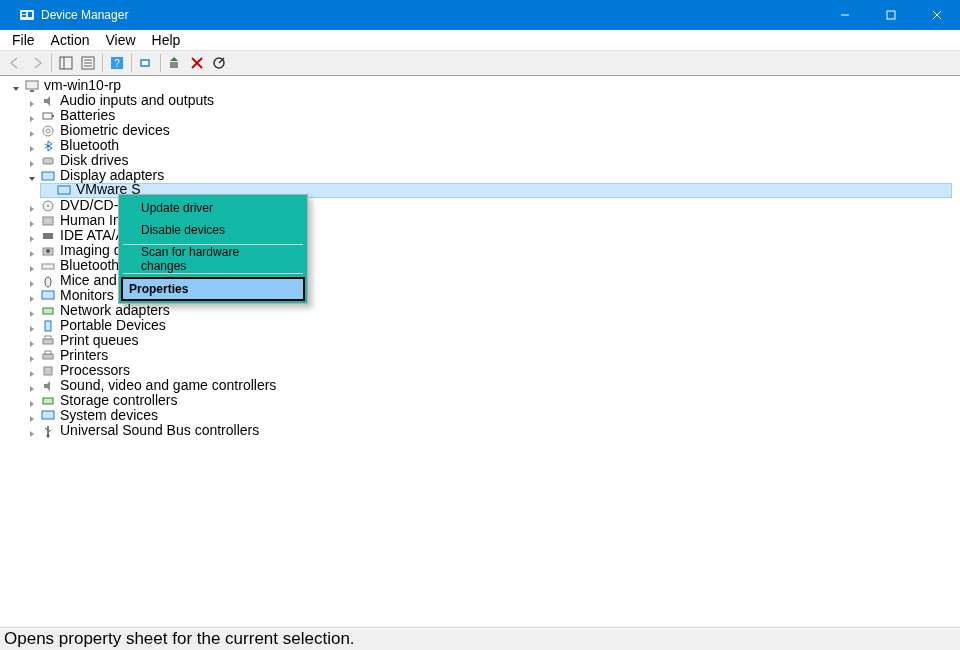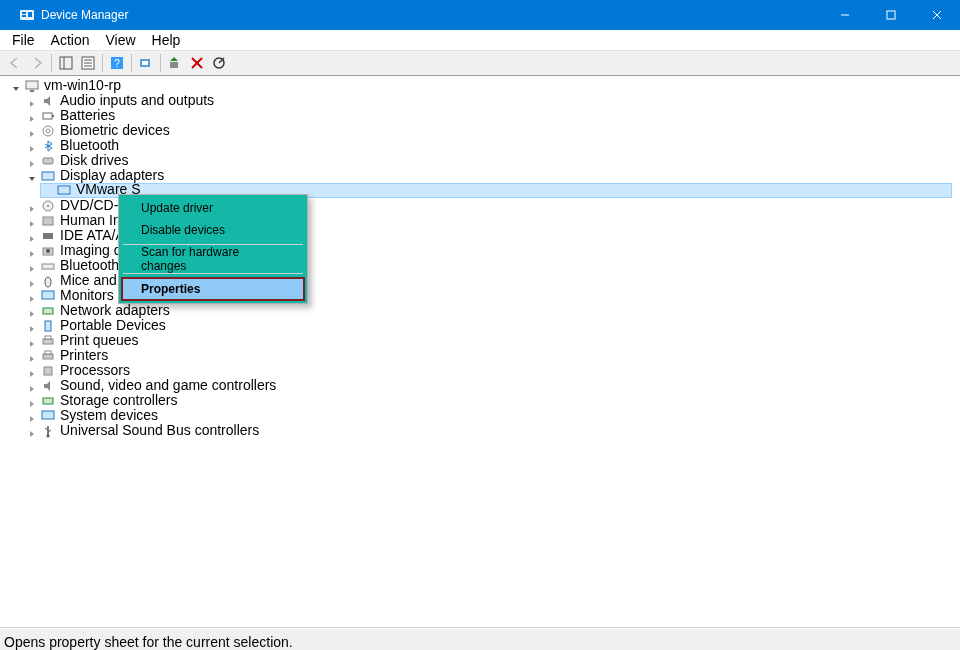--- a/index.html
+++ b/index.html
@@ -66,29 +66,29 @@
     width: 190px; background: #14b8a6;
     border: 1px solid #b0b0b0;
     box-shadow: 4px 4px 6px rgba(0,0,0,0.25);
     padding: 2px;
     font-size: 12px;
   }
   .cm-item { height: 22px; display: flex; align-items: center; padding: 0 20px; }
   .cm-sep { height: 1px; background: #d0d0d0; margin: 3px 2px; }
   .cm-item.highlight {
     background: #91c9f7;
-    border: 2px solid #7f1d1d;
+    border: 2px solid #000000;
     font-weight: bold;
-    height: 24px; padding: 0 18px;
+    height: 24px; padding: 0 6px;
   }
 
   
   .statusbar {
-    height: 22px; display: flex; align-items: flex-end;
-    font-size: 14px; color: #000; padding: 0 4px;
+    height: 22px; display: flex; align-items: flex-start;
+    font-size: 17px; color: #000; padding: 0 4px;
     background: #f0f0f0; border-top: 1px solid #fff;
   }
 
   
   svg { display: block; }
 </style>
 </head>
 <body>
 
 <div class="titlebar">

